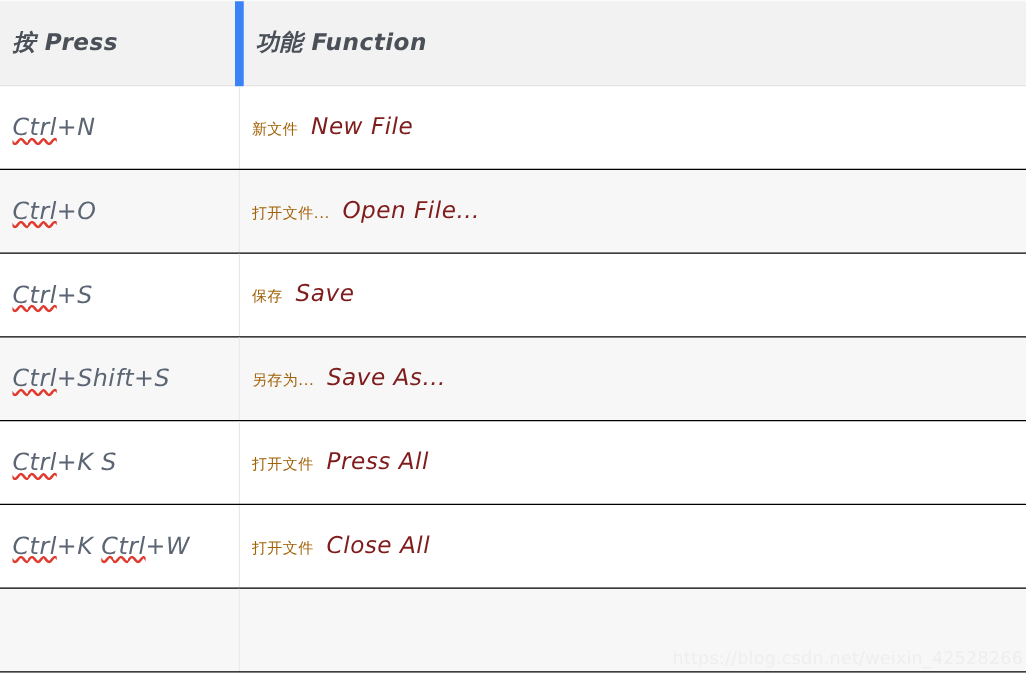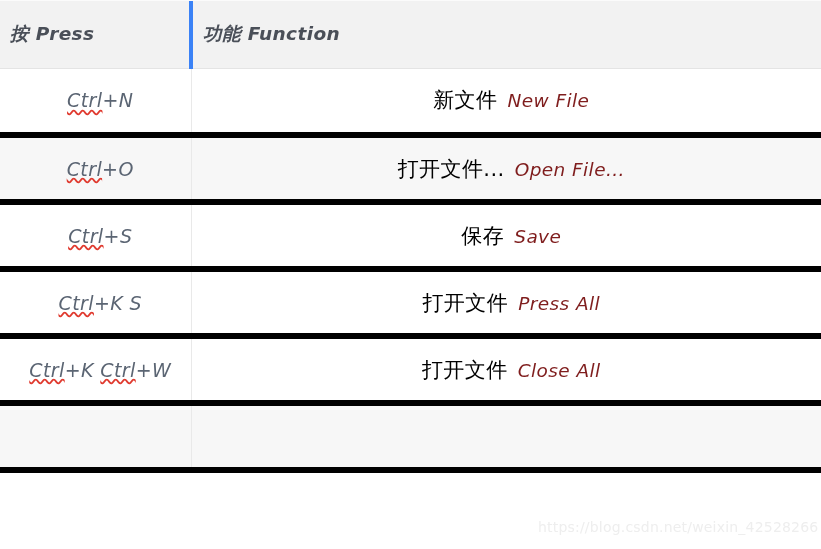--- a/index.html
+++ b/index.html
@@ -24,38 +24,38 @@
   #shortcut-table col.col-function { width: 630px; }
 
   .hdr-row {
     background: #f2f2f2;
   }
   .hdr-cell {
     height: 68px;
     box-sizing: border-box;
     padding: 0 0 0 10px;
     vertical-align: middle;
-    border-right: 4px solid #3b82f6;
+    border-right: 7px solid #3b82f6;
     border-bottom: 1px solid #e4e4e4;
     text-align: left;
     font-weight: normal;
   }
   .hdr-cell:last-child { border-right: none; }
 
   .data-row.odd  { background: #ffffff; }
   .data-row.even { background: #f7f7f7; }
 
   .data-cell {
     height: 67px;
     box-sizing: border-box;
     padding: 0 0 0 10px;
     vertical-align: middle;
     border-right: 1px solid #e9e9e9;
-    border-bottom: 6px solid #000000;
-    text-align: center;
+    border-bottom: 1px solid #000000;
+    text-align: left;
   }
   .data-cell:last-child { border-right: none; }
 
   
   .txt {
     font-family: "DejaVu Sans", sans-serif;
     font-style: italic;
     font-size: 18px;
     letter-spacing: 0.4px;
     white-space: nowrap;
@@ -71,23 +71,23 @@
   }
   
   .sp {
     position: relative;
     display: inline-block;
     text-decoration: underline wavy #e03a2f;
     text-decoration-skip-ink: none;
     text-underline-offset: 2px;
   }
   .fn-cn {
-    color: #000000;
+    color: #a16207;
     font-style: normal;
-    font-size: 21px;
+    font-size: 12px;
   }
   .fn-en {
     color: #7f1d1d;
     font-size: 18.5px;
   }
 
   
   #watermark {
     position: absolute;
     left: 538px;
@@ -136,20 +136,24 @@
         <td class="data-cell"><span class="txt fn-cn">新文件</span>&nbsp;&nbsp;<span class="txt fn-en">New File</span></td>
       </tr>
       <tr class="data-row even">
         <td class="data-cell"><span class="txt keys"><span class="sp">Ctrl</span>+O</span></td>
         <td class="data-cell"><span class="txt fn-cn">打开文件...</span>&nbsp;&nbsp;<span class="txt fn-en">Open File...</span></td>
       </tr>
       <tr class="data-row odd">
         <td class="data-cell"><span class="txt keys"><span class="sp">Ctrl</span>+S</span></td>
         <td class="data-cell"><span class="txt fn-cn">保存</span>&nbsp;&nbsp;<span class="txt fn-en">Save</span></td>
       </tr>
+      <tr class="data-row even">
+        <td class="data-cell"><span class="txt keys"><span class="sp">Ctrl</span>+Shift+S</span></td>
+        <td class="data-cell"><span class="txt fn-cn">另存为...</span>&nbsp;&nbsp;<span class="txt fn-en">Save As...</span></td>
+      </tr>
       <tr class="data-row odd">
         <td class="data-cell"><span class="txt keys"><span class="sp">Ctrl</span>+K S</span></td>
         <td class="data-cell"><span class="txt fn-cn">打开文件</span>&nbsp;&nbsp;<span class="txt fn-en">Press All</span></td>
       </tr>
       <tr class="data-row odd">
         <td class="data-cell"><span class="txt keys"><span class="sp">Ctrl</span>+K <span class="sp">Ctrl</span>+W</span></td>
         <td class="data-cell"><span class="txt fn-cn">打开文件</span>&nbsp;&nbsp;<span class="txt fn-en">Close All</span></td>
       </tr>
       <tr class="data-row even">
         <td class="data-cell"></td>

